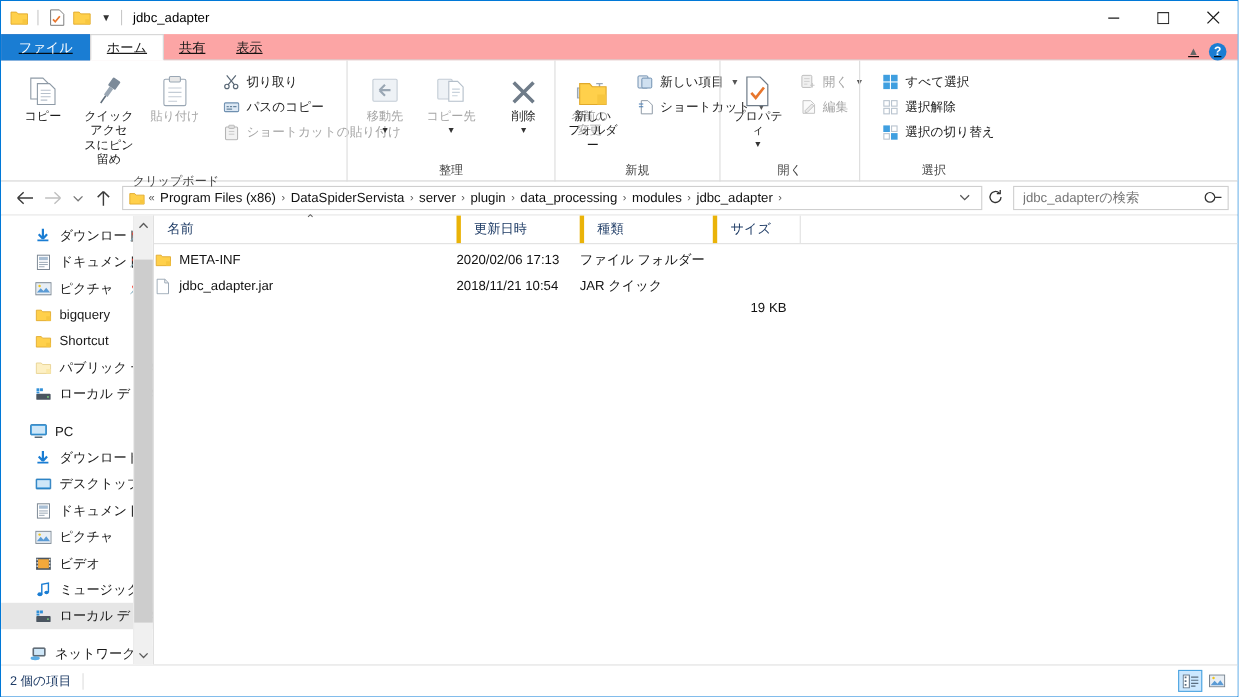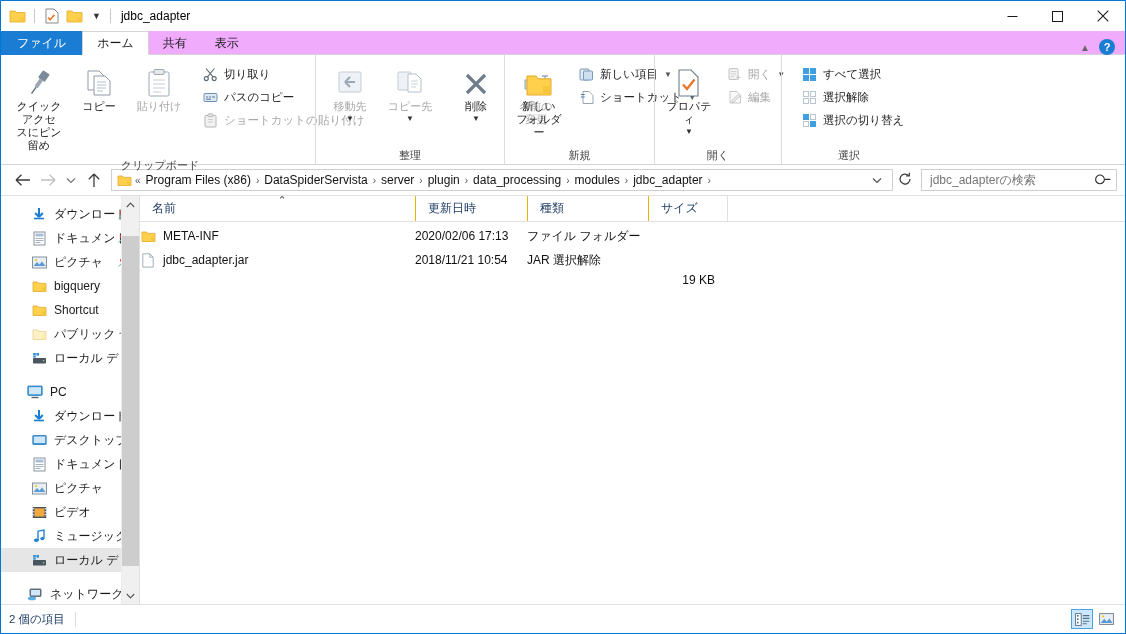--- a/index.html
+++ b/index.html
@@ -20,21 +20,21 @@
   .qat{display:flex;align-items:center;padding-left:8px;gap:6px;height:100%;}
   .qat-ico{width:17px;height:17px;display:inline-flex;align-items:center;justify-content:center;}
   .qat-sep{width:1px;height:14px;background:#c8c8c8;margin:0 2px;}
   .qat-chev{font-size:9px;color:#333;padding:0 3px;}
   .title-text{margin-left:10px;font-size:12px;color:#000;}
   .title-sep{width:1px;height:14px;background:#c8c8c8;margin-left:6px;}
   .wctrls{margin-left:auto;display:flex;height:30px;}
   .wbtn{width:45px;height:30px;display:flex;align-items:center;justify-content:center;}
 
   
-  .tabrow{height:24px;display:flex;align-items:flex-end;background:#f0abfc;flex:0 0 24px;position:relative;}
+  .tabrow{height:24px;display:flex;align-items:flex-end;background:#fca5a5;flex:0 0 24px;position:relative;text-decoration:underline;}
   .tabrow:after{content:"";position:absolute;left:0;right:0;bottom:0;height:1px;background:#d4d4d4;}
   .tab{height:24px;padding:0 14px;display:flex;align-items:center;font-size:12px;color:#1a1a1a;position:relative;z-index:2;}
   .tab.file{background:#1a7dd3;color:#fff;padding:0 16px;}
   .tab.active{background:#fff;border:1px solid #d4d4d4;border-bottom:1px solid #fff;box-sizing:border-box;}
   .tabspacer{flex:1;}
   .tr-right{display:flex;align-items:center;gap:9px;padding-right:10px;z-index:2;}
   .chev-up{font-size:10px;color:#666;}
   .help{width:16px;height:16px;border-radius:50%;background:#1a7dd3;color:#fff;font-size:11px;font-weight:bold;display:flex;align-items:center;justify-content:center;}
 
   
@@ -85,21 +85,21 @@
   .vscroll{position:absolute;right:0;top:0;width:17px;height:100%;background:#f0f0f0;border-left:1px solid #ececec;}
   .vs-arrow{height:17px;display:flex;align-items:center;justify-content:center;font-size:9px;color:#606060;background:#f0f0f0;}
   .vs-arrow.bot{position:absolute;bottom:0;left:0;right:0;}
   .vs-thumb{position:absolute;left:0;right:0;background:#cdcdcd;}
 
   .navsplit{width:1px;background:#e0e0e0;flex:0 0 1px;}
 
   .files{flex:1;display:flex;flex-direction:column;min-width:0;background:#fff;}
   .colhead{height:25px;flex:0 0 25px;display:flex;align-items:center;border-bottom:1px solid #e0e0e0;position:relative;}
   .col{font-size:12px;color:#1f3c66;padding-left:12px;box-sizing:border-box;position:relative;height:25px;line-height:25px;}
-  .col+.col{border-left:1px solid #eab308;}
+  .col+.col{border-left:4px solid #eab308;}
   .col.sorted:after{content:"\2303";position:absolute;left:50%;top:-8px;font-size:11px;color:#5a5a5a;}
   .c-name{width:275px;flex:0 0 275px;}
   .c-date{width:112px;flex:0 0 112px;}
   .c-type{width:121px;flex:0 0 121px;}
   .c-size{width:79px;flex:0 0 79px;}
   .c-end{flex:1;border-left:1px solid #e0e0e0;height:25px;}
 
   .rows{flex:1;overflow:hidden;padding-top:2px;}
   .row{height:24px;display:flex;align-items:center;font-size:12px;color:#111;}
   .cell{box-sizing:border-box;white-space:nowrap;overflow:hidden;}
@@ -173,42 +173,42 @@
     <div class="tr-right">
       <span class="chev-up">▲</span>
       <span class="help">?</span>
     </div>
   </div>
 
   <div class="ribbon">
 
     <div class="rgroup" style="width:310px">
       <div class="rgbody">
+        <div class="bigbtn" style="width:46px">
+          <span class="bi">
+            <svg width="30" height="30" viewBox="0 0 30 30">
+                <path d="M4 3h11l5 5v14H4z" fill="#fff" stroke="#8e9aa6" stroke-width="1"></path>
+                <path d="M10 8h11l5 5v14H10z" fill="#fff" stroke="#8e9aa6" stroke-width="1"></path>
+                <path d="M13 14h9M13 17h9M13 20h9M13 23h6" stroke="#b6c0cb" stroke-width="1"></path>
+              </svg>
+          </span>
+          <span>コピー</span>
+        </div>
         <div class="bigbtn" style="width:76px">
           <span class="bi">
             <svg width="28" height="30" viewBox="0 0 28 30">
                 <g transform="rotate(35 14 15)">
                   <rect x="10" y="2" width="8" height="9" rx="1" fill="#7c8a99"></rect>
                   <rect x="12" y="11" width="4" height="9" fill="#9aa7b4"></rect>
                   <path d="M14 20l0 8" stroke="#5f6c79" stroke-width="1.4"></path>
                 </g>
               </svg>
           </span>
           <span>クイック アクセ</span>
           <span>スにピン留め</span>
-        </div>
-        <div class="bigbtn" style="width:46px">
-          <span class="bi">
-            <svg width="30" height="30" viewBox="0 0 30 30">
-                <path d="M4 3h11l5 5v14H4z" fill="#fff" stroke="#8e9aa6" stroke-width="1"></path>
-                <path d="M10 8h11l5 5v14H10z" fill="#fff" stroke="#8e9aa6" stroke-width="1"></path>
-                <path d="M13 14h9M13 17h9M13 20h9M13 23h6" stroke="#b6c0cb" stroke-width="1"></path>
-              </svg>
-          </span>
-          <span>コピー</span>
         </div>
         <div class="bigbtn dis" style="width:56px">
           <span class="bi">
             <svg width="26" height="30" viewBox="0 0 26 30">
                 <rect x="3" y="4" width="20" height="24" rx="1.5" fill="#fff" stroke="#9aa7b4" stroke-width="1"></rect>
                 <rect x="8" y="1.5" width="10" height="5" rx="1" fill="#e8e8e8" stroke="#9aa7b4" stroke-width="1"></rect>
                 <path d="M7 12h12M7 16h12M7 20h12M7 24h8" stroke="#c3ccd5" stroke-width="1"></path>
               </svg>
           </span>
           <span>貼り付け</span>
@@ -723,21 +723,21 @@
           <div class="cell name c-name">
             <span class="fi">
               <svg width="12" height="15" viewBox="0 0 12 15">
                   <path d="M0.8 0.8h7l3.4 3.4v9.9H0.8z" fill="#fff" stroke="#9aa7b4" stroke-width="0.9"></path>
                   <path d="M7.8 0.8v3.4h3.4" fill="none" stroke="#9aa7b4" stroke-width="0.9"></path>
                 </svg>
             </span>
             <span>jdbc_adapter.jar</span>
           </div>
           <div class="cell c-date">2018/11/21 10:54</div>
-          <div class="cell c-type">JAR 選択解除</div>
+          <div class="cell c-type">JAR クイック</div>
           <div class="cell size c-size">19 KB</div>
         </div>
       </div>
     </div>
   </div>
 
   <div class="status">
     <span class="stxt">2 個の項目</span>
     <span class="sdiv"></span>
     <div class="vbtns">

